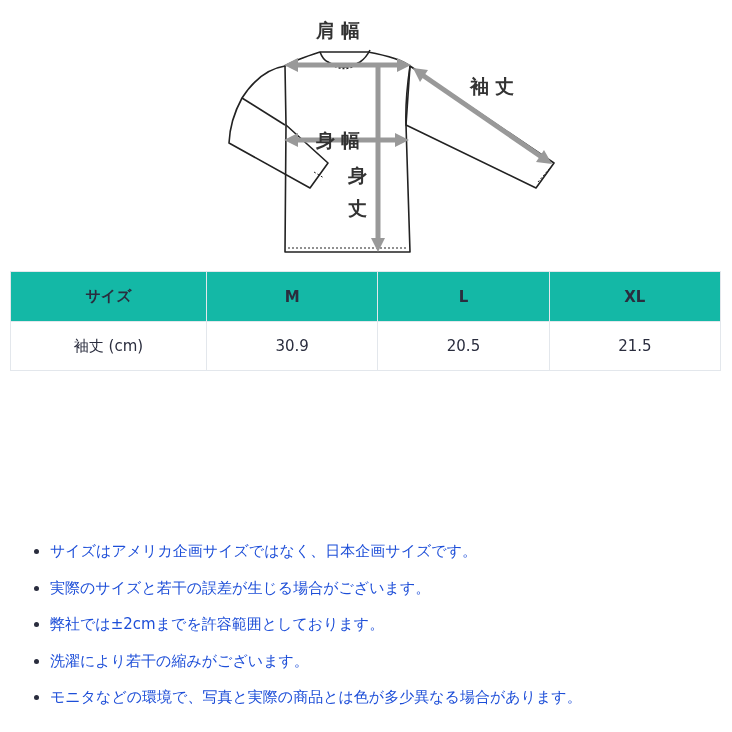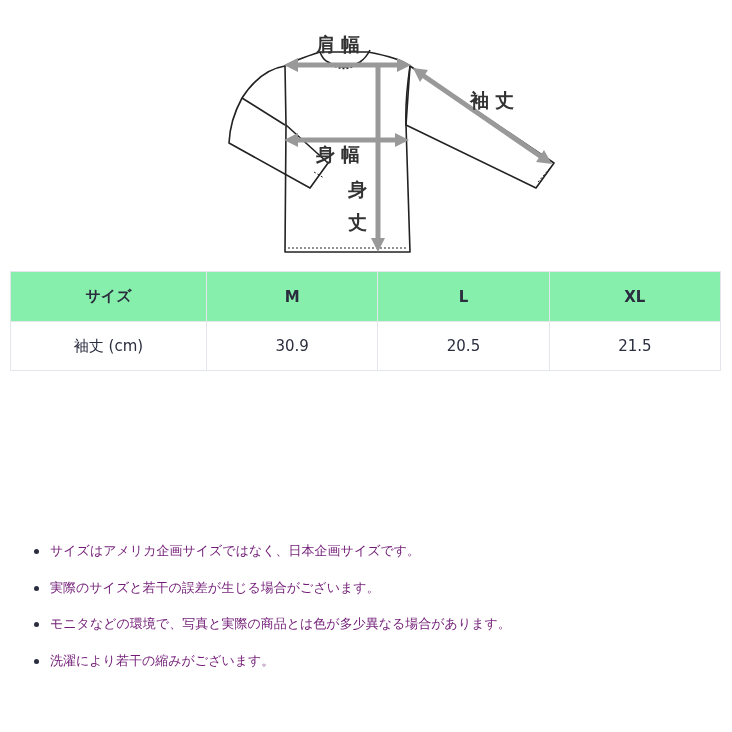--- a/index.html
+++ b/index.html
@@ -1,27 +1,27 @@
 <!DOCTYPE html>
 <html><head>
 <meta charset="utf-8">
 <style>
   html, body { margin:0; padding:0; background:#ffffff; }
   body { width:732px; height:732px; position:relative; overflow:hidden;
          font-family:"DejaVu Sans", "Liberation Sans", sans-serif; color:#2b2b3a; }
   .diagram { position:absolute; left:220px; top:0; width:350px; height:265px; }
   .diagram svg { width:350px; height:265px; display:block; }
-  .lbl { position:absolute; font-size:19px; font-weight:bold; color:#333; letter-spacing:6px;margin-top:14px; }
+  .lbl { position:absolute; font-size:19px; font-weight:bold; color:#333; letter-spacing:6px; }
   table.size-table { position:absolute; left:10px; top:271px; width:711px; border-collapse:collapse; table-layout:fixed; }
   table.size-table th, table.size-table td { border:1px solid #e3e7ec; text-align:center; font-size:15px; color:#2a2d3e; }
-  table.size-table th { background:#86efac; height:47px; font-weight:bold; font-size:15px; }
+  table.size-table th { background:#14b8a6; height:47px; font-weight:bold; font-size:15px; }
   table.size-table td { height:46px; }
   table.size-table th.col-label, table.size-table td.col-label { width:193px; }
   ul.notes { position:absolute; left:32px; top:538px; margin:0; padding:0; list-style:none; }
-  ul.notes li { position:relative; padding-left:18px; font-size:13px; color:#701a75; height:36.6px; line-height:26px; white-space:nowrap; }
+  ul.notes li { position:relative; padding-left:18px; font-size:15px; color:#1d4ed8; height:36.6px; line-height:26px; white-space:nowrap; }
   ul.notes li::before { content:""; position:absolute; left:2px; top:11px; width:5px; height:5px; border-radius:50%; background:#2a2d3e; }
 </style>
 </head>
 <body>
 
 <div class="diagram">
   <svg viewBox="0 0 350 265">
     <g fill="none" stroke="#222" stroke-width="1.6" stroke-linejoin="round">
 
       <path d="M 65 66 Q 75 60 100 52 L 148 52 Q 180 58 190 66 L 186 125 L 190 252 L 65 252 L 66 125 Z"></path>
@@ -73,15 +73,16 @@
       <td>30.9</td>
       <td>20.5</td>
       <td>21.5</td>
     </tr>
   </tbody>
 </table>
 
 <ul class="notes">
   <li>サイズはアメリカ企画サイズではなく、日本企画サイズです。</li>
   <li>実際のサイズと若干の誤差が生じる場合がございます。</li>
+  <li>弊社では±2cmまでを許容範囲としております。</li>
+  <li>洗濯により若干の縮みがございます。</li>
   <li>モニタなどの環境で、写真と実際の商品とは色が多少異なる場合があります。</li>
-  <li>洗濯により若干の縮みがございます。</li>
 </ul>
 
 </body></html>

